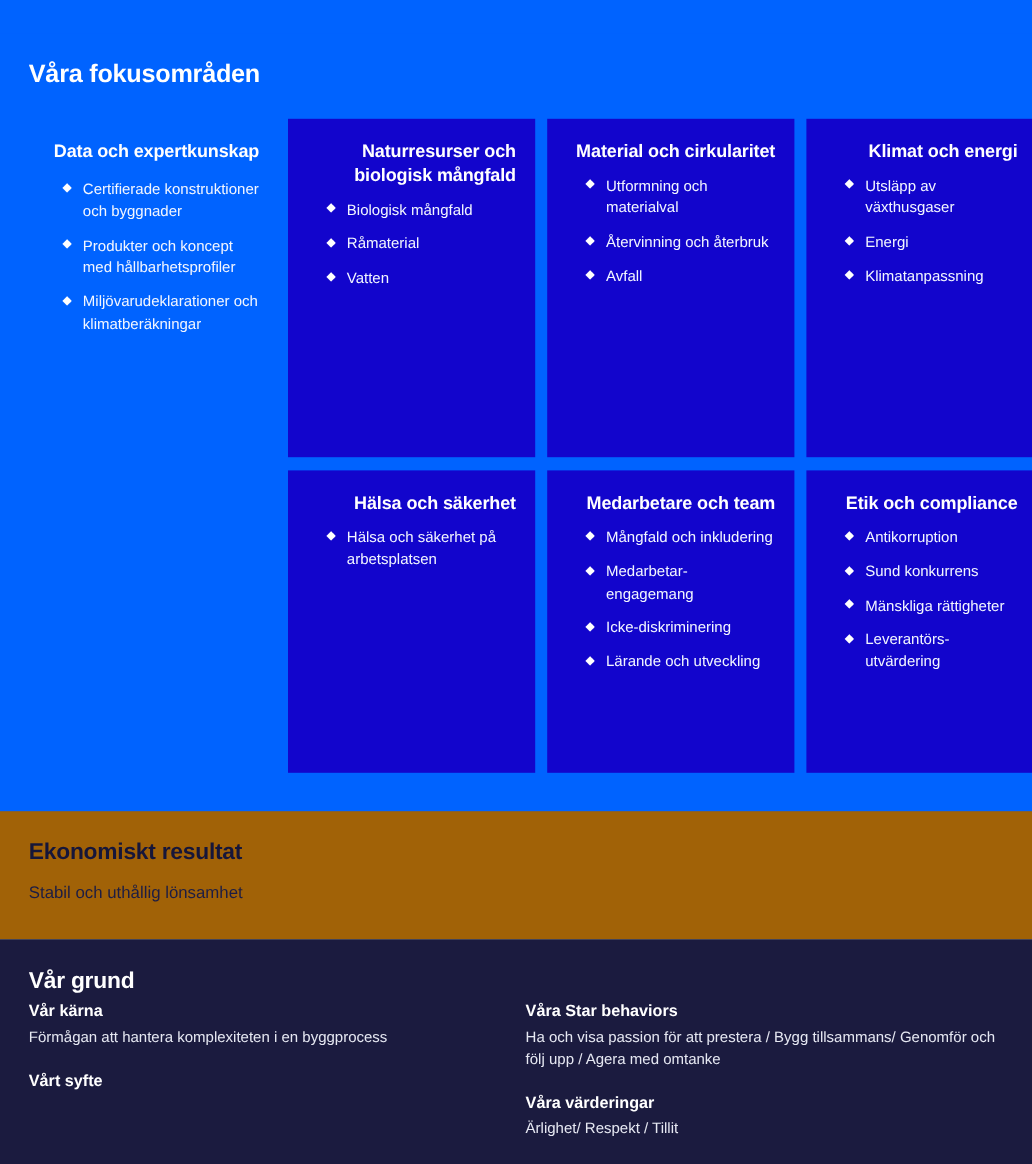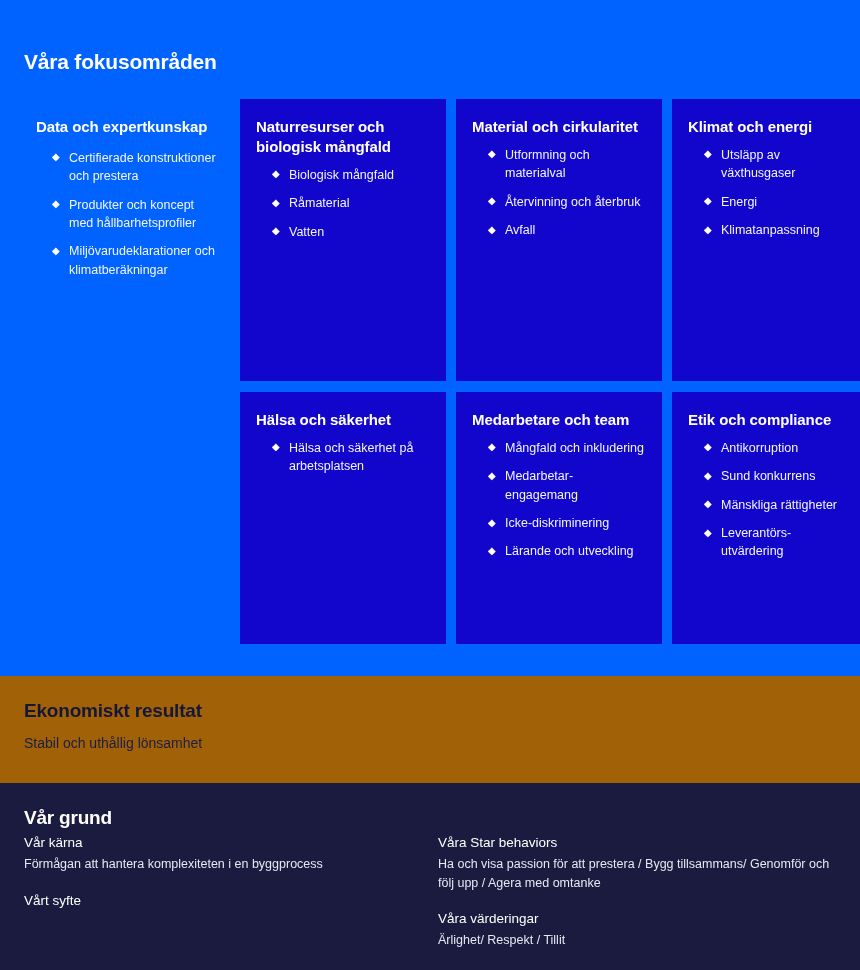--- a/index.html
+++ b/index.html
@@ -72,20 +72,21 @@
     padding: 0;
   }
 
   .cell-title {
     font-size: 15px;
     font-weight: bold;
     line-height: 1.33;
     color: #ffffff;
     margin-bottom: 9px;
     letter-spacing: -0.1px;
+    text-align: right;
   }
 
   .cell.plain .cell-title {
     margin-bottom: 12px;
   }
 
   .bullets {
     list-style: none;
     padding-left: 16px;
   }
@@ -153,21 +154,21 @@
     column-gap: 0;
   }
 
   .found-col { display: flex; flex-direction: column; }
 
   .found-item { margin-bottom: 19px; }
   .found-item:last-child { margin-bottom: 0; }
 
   .found-item-title {
     font-size: 13.5px;
-    font-weight: normal;
+    font-weight: bold;
     color: #ffffff;
     margin-bottom: 5px;
   }
 
   .found-item-text {
     font-size: 12.5px;
     line-height: 1.48;
     color: #e6e8f2;
     max-width: 400px;
   }
@@ -177,21 +178,21 @@
 
 <div class="page">
 
   <section class="focus-band">
     <h1 class="focus-title">Våra fokusområden</h1>
 
     <div class="grid" id="focus-grid">
         <div class="cell plain">
           <div class="cell-title">Data och expertkunskap</div>
           <ul class="bullets">
-            <li><span class="bullet-glyph">◆</span><span>Certifierade konstruktioner och prestera</span></li>
+            <li><span class="bullet-glyph">◆</span><span>Certifierade konstruktioner och byggnader</span></li>
             <li><span class="bullet-glyph">◆</span><span>Produkter och koncept med hållbarhetsprofiler</span></li>
             <li><span class="bullet-glyph">◆</span><span>Miljövarudeklarationer och klimatberäkningar</span></li>
           </ul>
         </div>
         <div class="cell card">
           <div class="cell-title">Naturresurser och biologisk mångfald</div>
           <ul class="bullets">
             <li><span class="bullet-glyph">◆</span><span>Biologisk mångfald</span></li>
             <li><span class="bullet-glyph">◆</span><span>Råmaterial</span></li>
             <li><span class="bullet-glyph">◆</span><span>Vatten</span></li>

